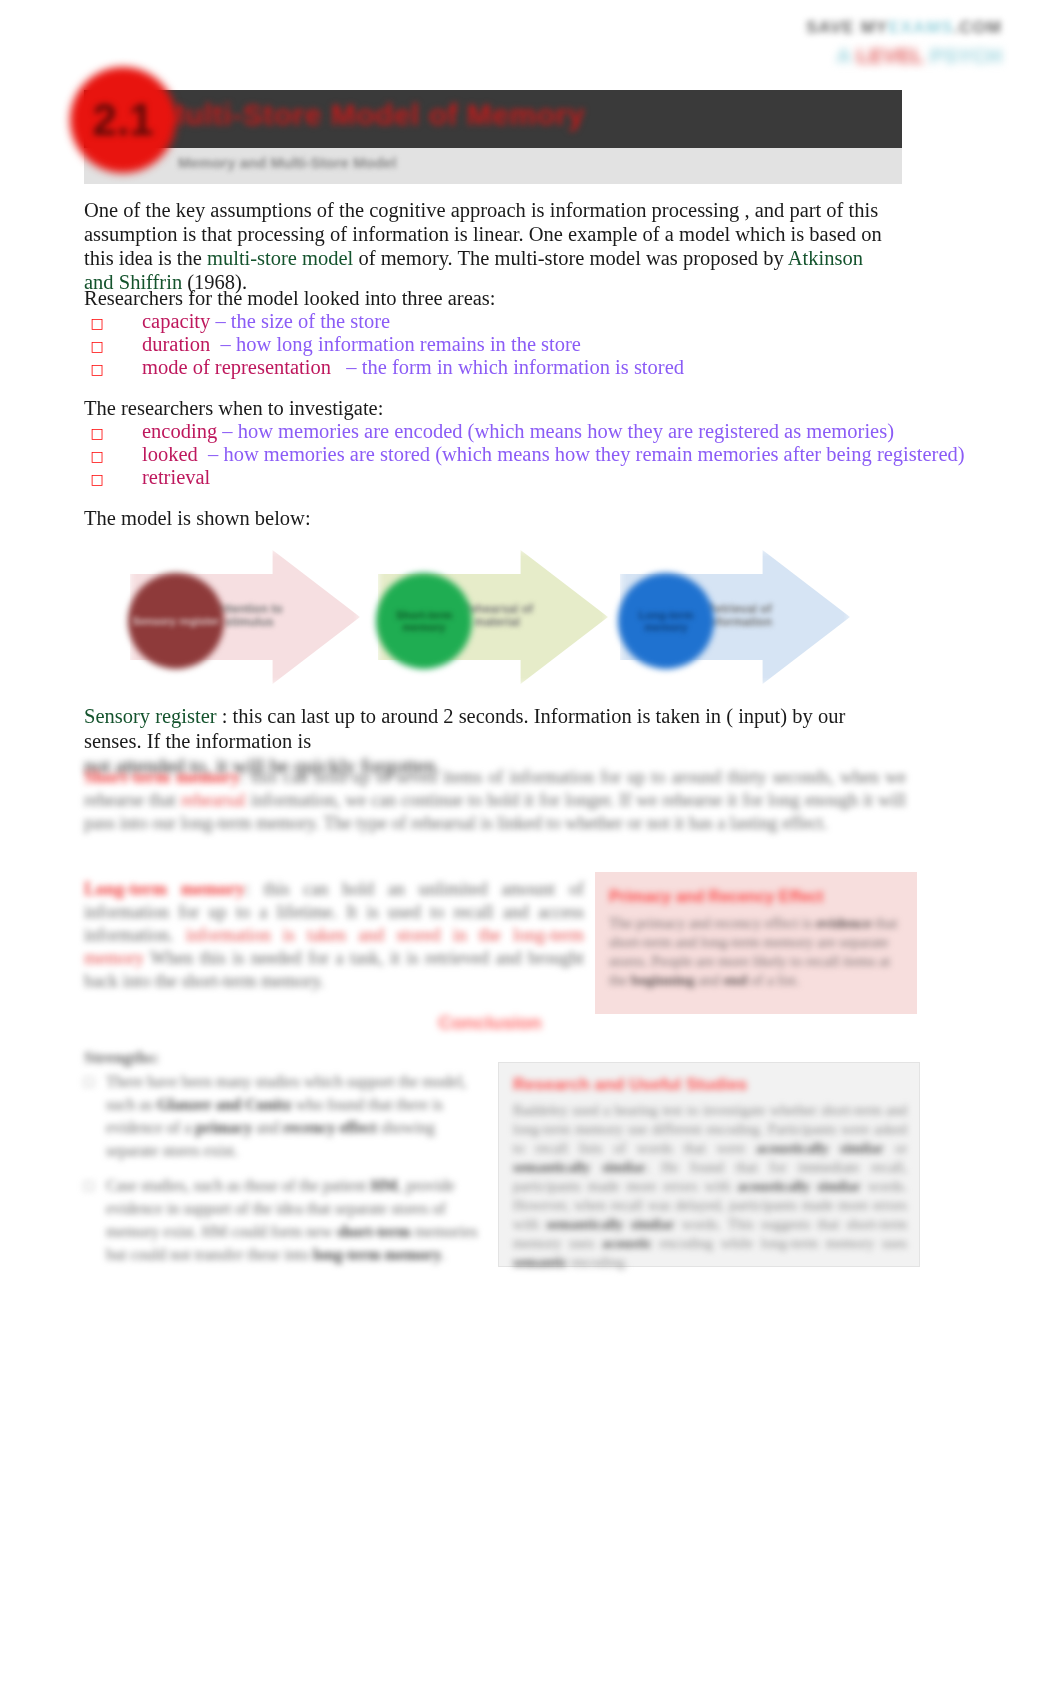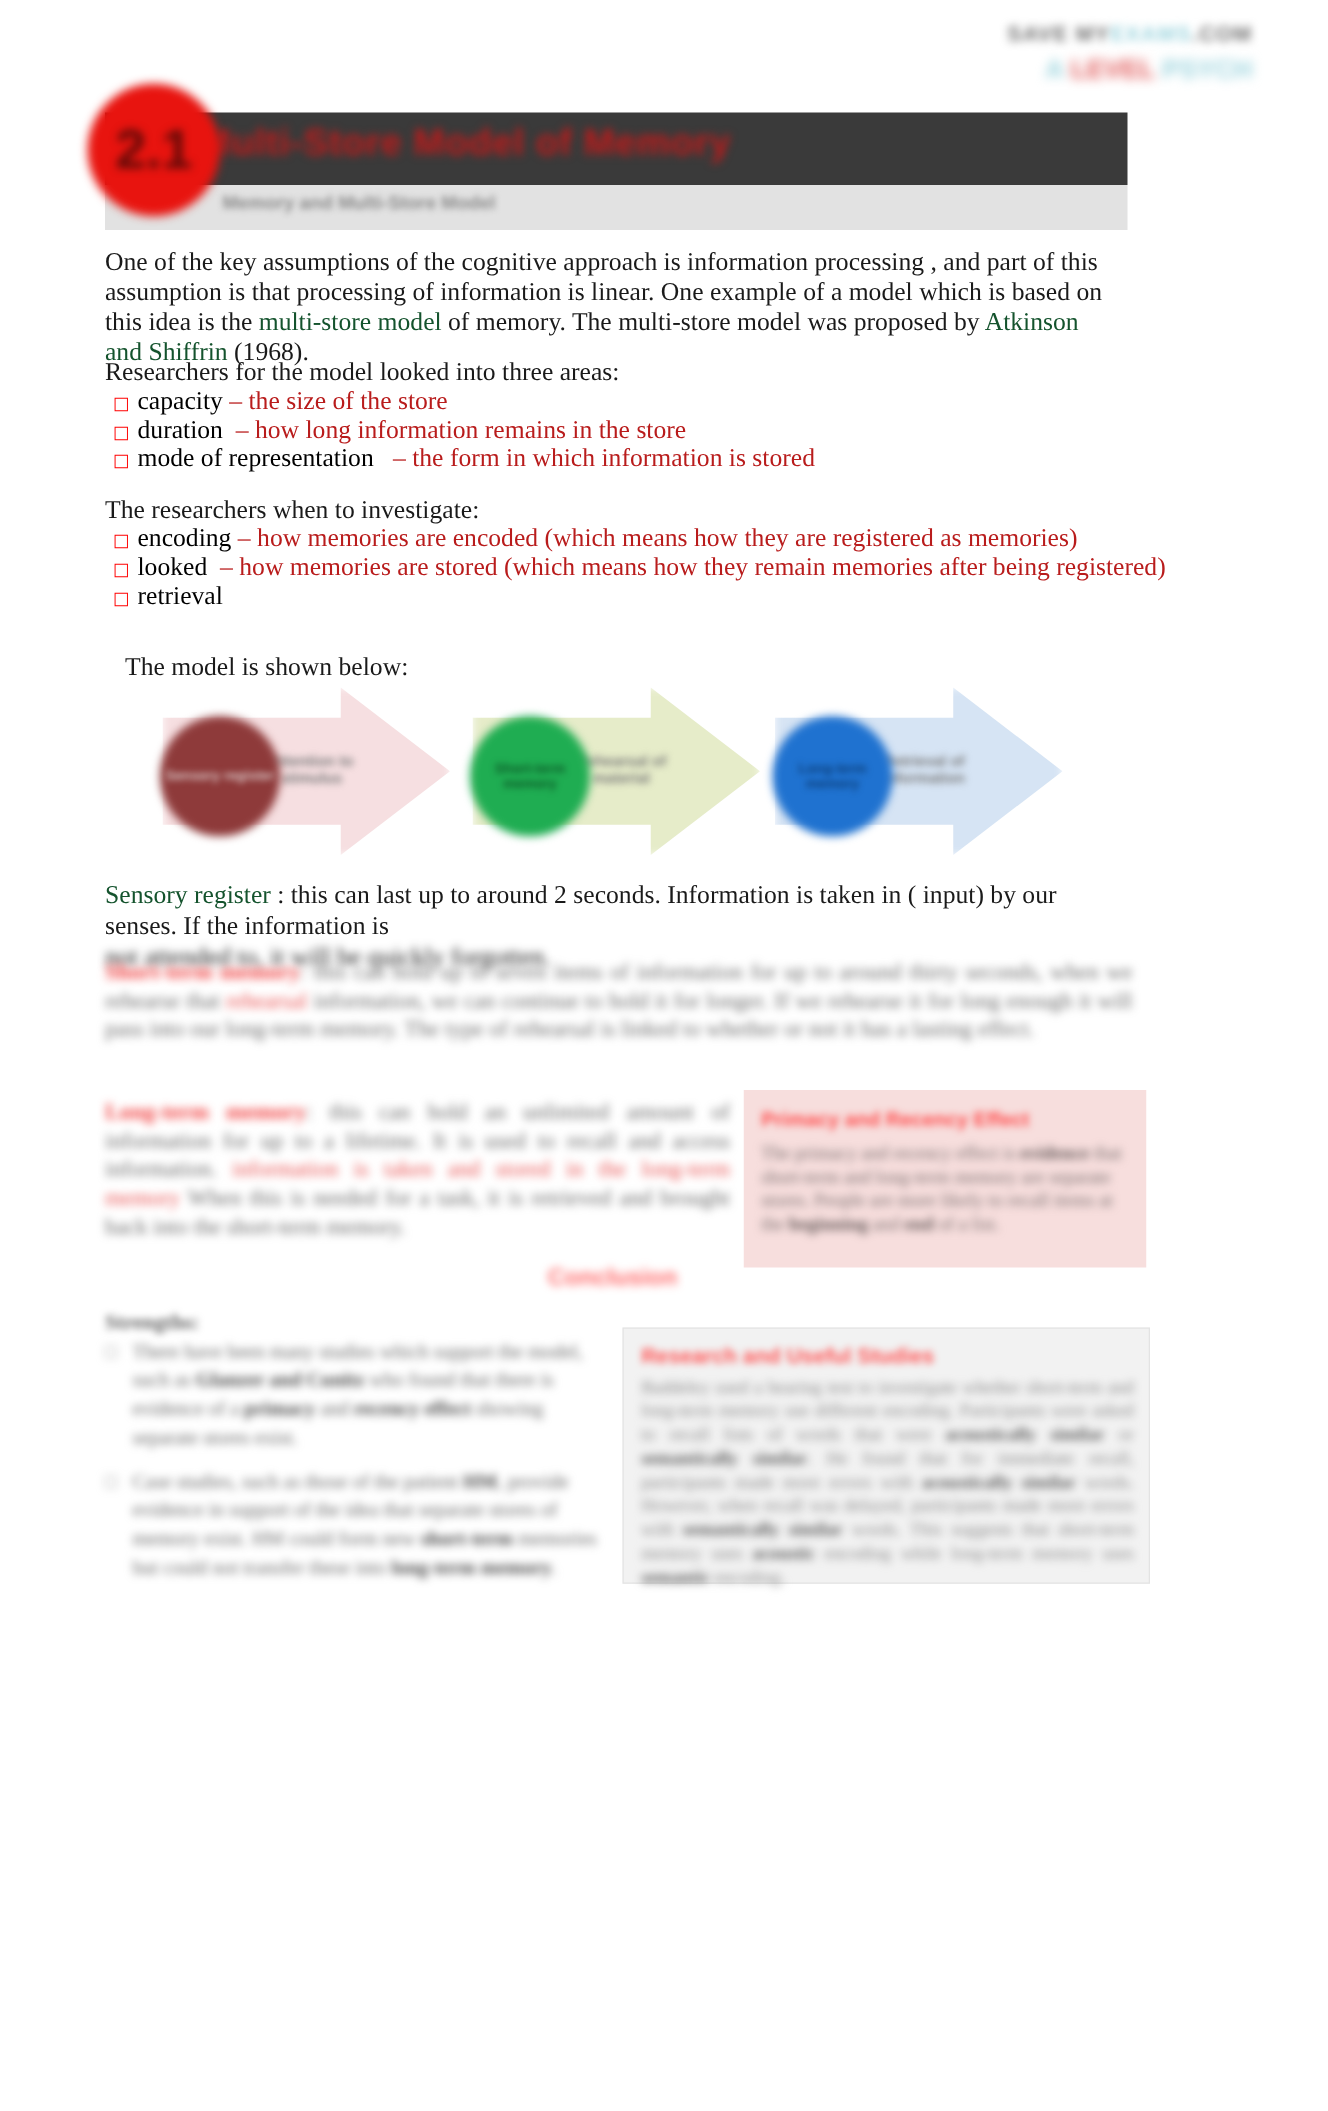--- a/index.html
+++ b/index.html
@@ -153,25 +153,26 @@
   }
   .bullet-mark {
     width: 26px;
     flex: 0 0 26px;
     color: #ff0000;
     font-family: "DejaVu Sans", sans-serif;
     font-size: 14px;
     text-align: center;
   }
   .bullet-term {
-    color: #000000;
+    color: #be185d;
     white-space: pre;
+    margin-left: 32px;
   }
   .bullet-desc {
-    color: #b91c1c;
+    color: #8b5cf6;
     white-space: pre;
   }
 
   
   .diagram {
     position: absolute;
     left: 122px;
     top: 538px;
     width: 740px;
     height: 158px;
@@ -441,21 +442,21 @@
       <span class="bullet-mark">□</span>
       <span class="bullet-term">looked </span>
       <span class="bullet-desc"> – how memories are stored (which means how they remain memories after being registered)</span>
     </div>
     <div class="bullet-row">
       <span class="bullet-mark">□</span>
       <span class="bullet-term">retrieval </span>
     </div>
   </div>
 
-  <p class="body-text p-model" style="margin:16px;">The model is shown below:</p>
+  <p class="body-text p-model" style="margin:0;">The model is shown below:</p>
 
   <div class="diagram">
 
     <div class="stage stage-1">
       <div class="chev chev-1"></div>
       <div class="chev-label">Attention to
 stimulus</div>
       <div class="circle circle-1"></div>
       <div class="circle-label">Sensory
 register</div>

